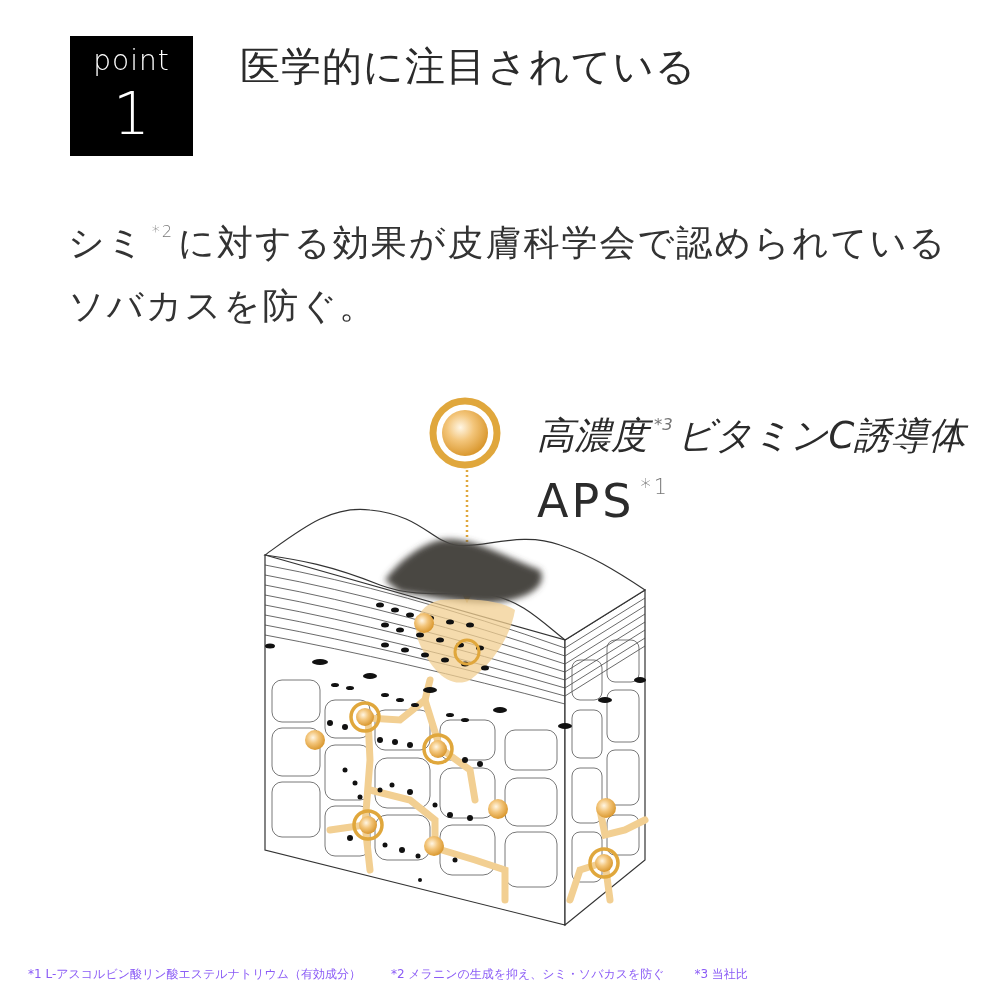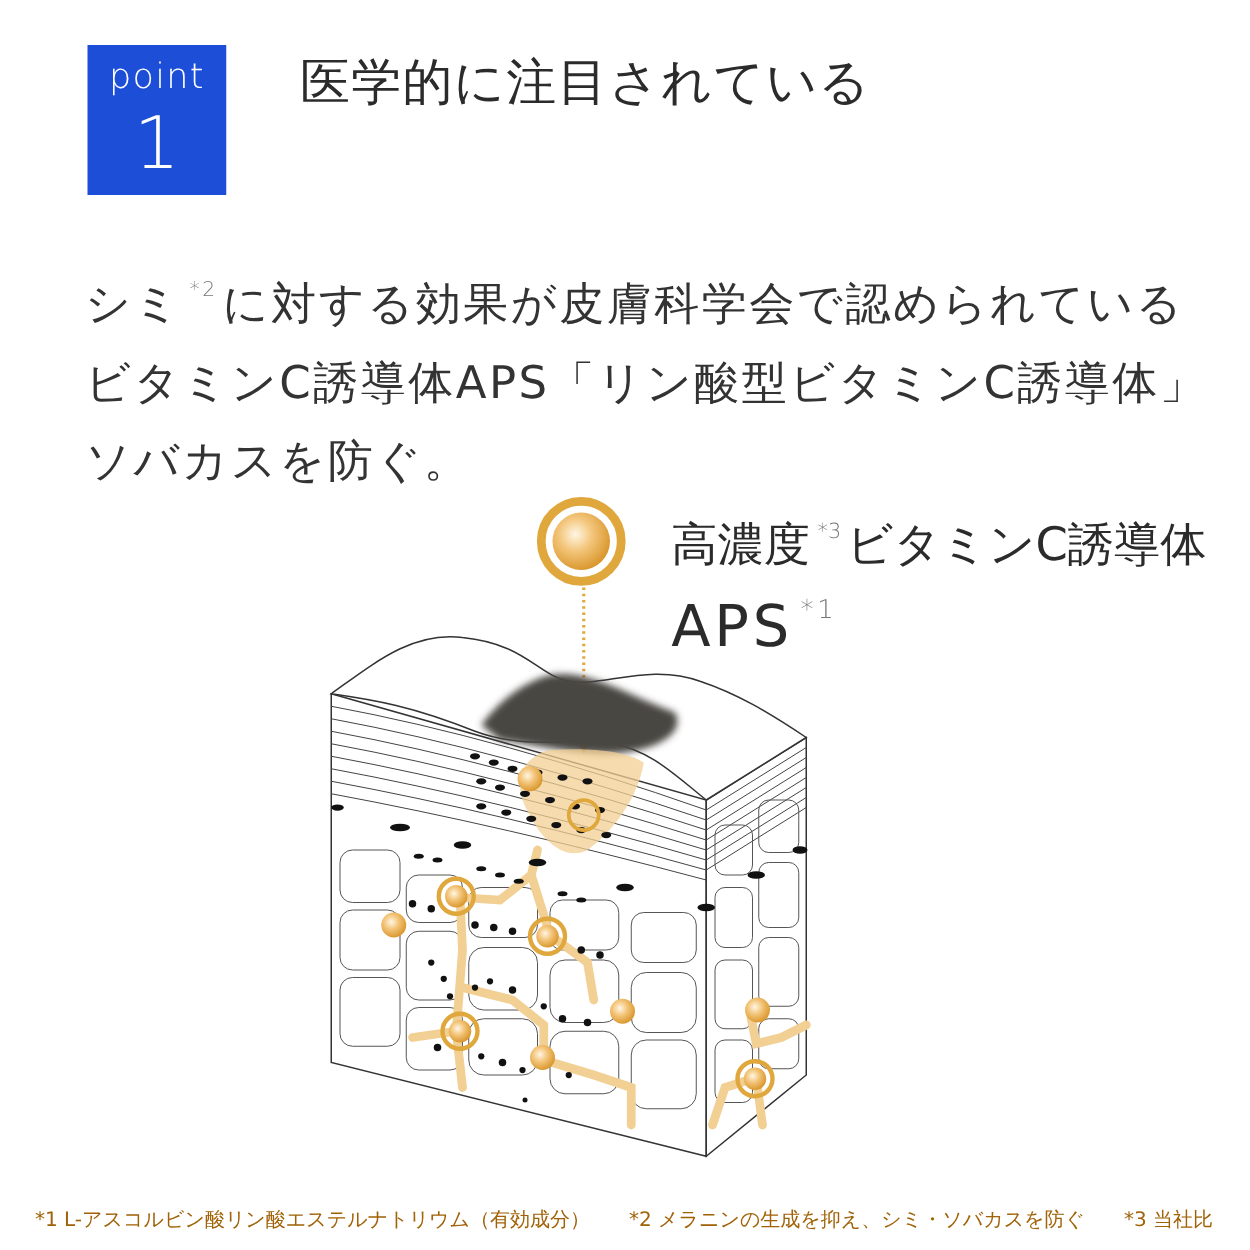--- a/index.html
+++ b/index.html
@@ -12,23 +12,23 @@
       height: 1000px;
       position: relative;
       overflow: hidden;
       font-family: "DejaVu Sans", "Liberation Sans", sans-serif;
       color: #2b2b2b;
     }
     .point-badge {
       position: absolute;
       left: 70px;
       top: 36px;
-      width: 111px;
+      width: 123px;
       height: 120px;
-      background: #1d4ed8;
+      background: #000000;
       color: #ffffff;
       text-align: center;
     }
     .point-badge .label {
       position: absolute;
       top: 8px;
       left: 0;
       right: 0;
       font-size: 28px;
       font-weight: 300;
@@ -76,60 +76,60 @@
       position: absolute;
       left: 537px;
       top: 400px;
       color: #2b2b2b;
     }
     .aps-label .l1 {
       display: block;
       font-size: 37px;
       line-height: 50px;
       white-space: nowrap;
+      font-style: italic;
     }
     .aps-label .l2 {
       display: block;
       font-size: 46px;
       line-height: 52px;
       letter-spacing: 3px;
       white-space: nowrap;
     }
     .illustration {
       position: absolute;
       left: 0;
       top: 0;
       width: 1000px;
       height: 1000px;
     }
     .footnotes {
       position: absolute;
       left: 28px;
       top: 966px;
-      font-size: 16px;
-      color: #a16207;
+      font-size: 12px;
+      color: #8b5cf6;
       white-space: nowrap;
     }
     .footnotes span { margin-right: 26px; }
   </style>
 </head>
 <body>
 
 <div class="point-badge">
   <span class="label">point</span>
   <span class="num">1</span>
 </div>
 
 <div class="headline">
   <span class="line">医学的に注目されている</span>
 </div>
 
 <div class="body-text">
   <span class="line"><span>シミ</span><sup class="note">*2</sup><span>に対する効果が皮膚科学会で認められている</span></span>
-  <span class="line">ビタミンC誘導体APS「リン酸型ビタミンC誘導体」</span>
   <span class="line">ソバカスを防ぐ。</span>
 </div>
 
 <div class="aps-label">
   <span class="l1"><span>高濃度</span><sup class="note">*3</sup><span>ビタミンC誘導体</span></span>
   <span class="l2"><span>APS</span><sup class="note">*1</sup></span>
 </div>
 
 <svg class="illustration" viewBox="0 0 1000 1000" xmlns="http://www.w3.org/2000/svg">
   <defs>

